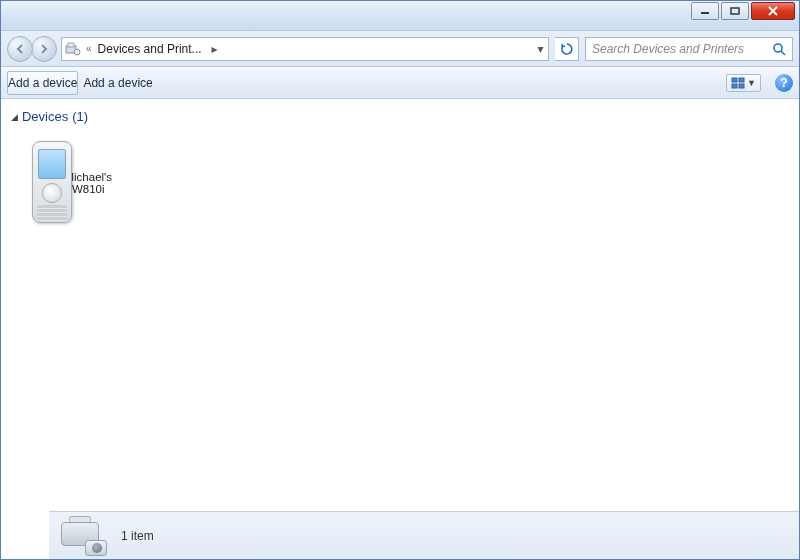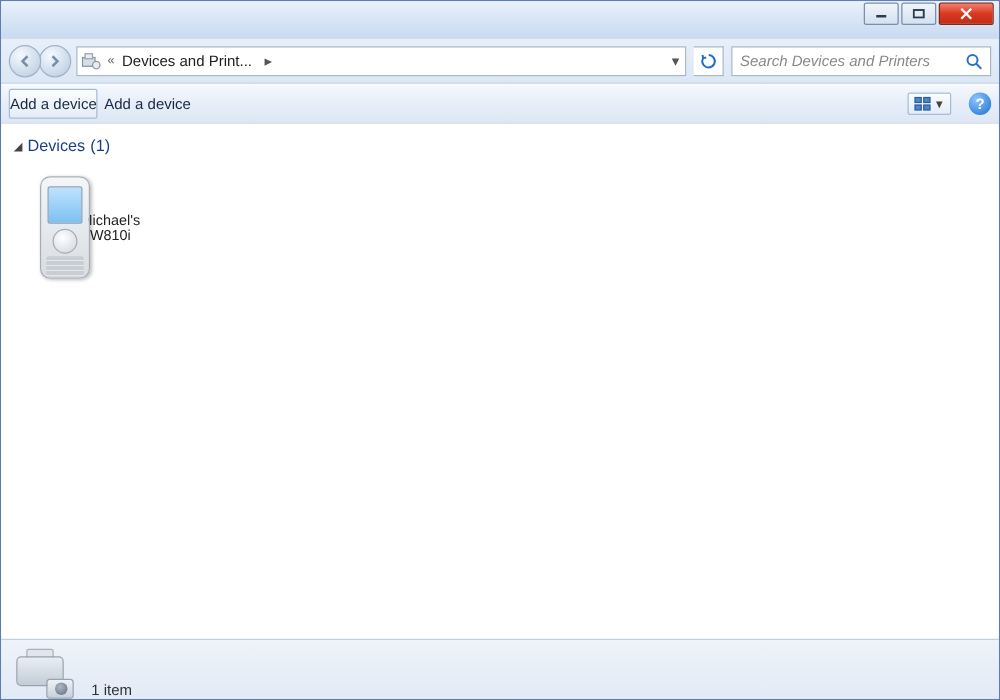--- a/index.html
+++ b/index.html
@@ -146,23 +146,23 @@
   .phone-keys {
     position:absolute; left:13px; top:66px; width:30px; height:16px;
     background:repeating-linear-gradient(to bottom,#c8ced4 0,#c8ced4 3px,#e4e8eb 3px,#e4e8eb 4px);
     border-radius:2px;
   }
   
   .statusbar {
     height:48px;
     background:linear-gradient(to bottom,#eef3fa,#e2eaf5);
     border-top:1px solid #c3d0e0;
-    display:flex; align-items:flex-end; gap:14px;
+    display:flex; align-items:center; gap:14px;
     padding:0 10px;
-    font-size:12px; color:#333;
+    font-size:12px; color:#333;margin-left:48px;
   }
   .status-icon { width:48px; height:40px; position:relative; }
   .printer-shape {
     position:absolute; left:2px; top:6px; width:38px; height:24px;
     background:linear-gradient(to bottom,#e8eef4,#c3ccd6);
     border:1px solid #98a3af; border-radius:4px;
   }
   .printer-top {
     position:absolute; left:10px; top:0px; width:22px; height:10px;
     background:#dfe6ed; border:1px solid #a7b1bc; border-radius:2px 2px 0 0;

